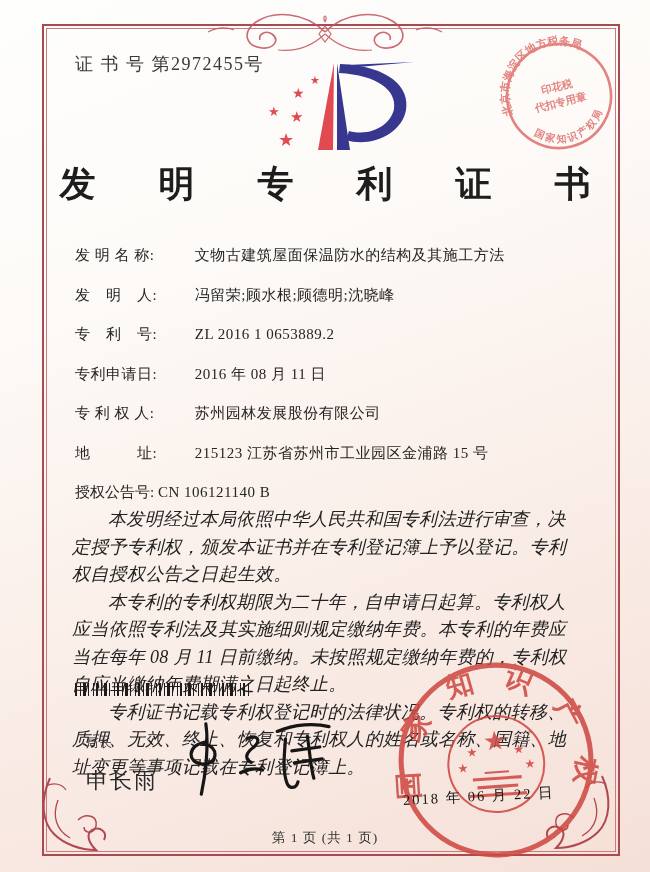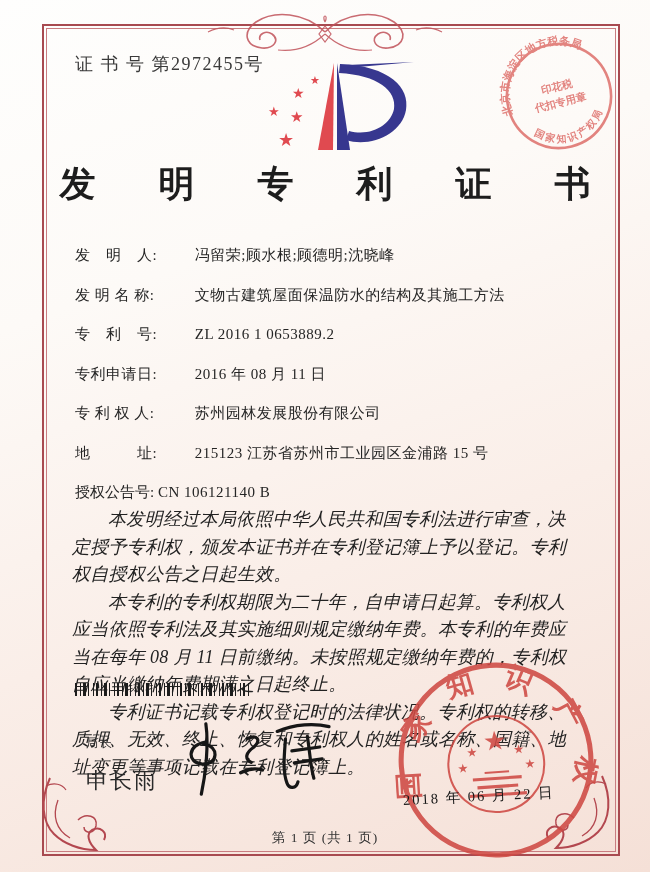--- a/index.html
+++ b/index.html
@@ -122,26 +122,26 @@
       <textPath href="#arcBot" startOffset="8%">国家知识产权局</textPath>
     </text>
     <text x="60" y="54" text-anchor="middle" fill="#dd6a65" font-size="10.5" font-weight="bold">印花税</text>
     <text x="60" y="70" text-anchor="middle" fill="#dd6a65" font-size="10.5" font-weight="bold">代扣专用章</text>
   </svg>
 
   <h1 class="title">发 明 专 利 证 书</h1>
 
   <div class="fields">
     <div class="frow">
+      <span class="flabel">发 明 名 称:</span>
+      <span class="fvalue">文物古建筑屋面保温防水的结构及其施工方法</span>
+    </div>
+    <div class="frow">
       <span class="flabel">发　明　人:</span>
       <span class="fvalue">冯留荣;顾水根;顾德明;沈晓峰</span>
-    </div>
-    <div class="frow">
-      <span class="flabel">发 明 名 称:</span>
-      <span class="fvalue">文物古建筑屋面保温防水的结构及其施工方法</span>
     </div>
     <div class="frow">
       <span class="flabel">专　利　号:</span>
       <span class="fvalue">ZL 2016 1 0653889.2</span>
     </div>
     <div class="frow">
       <span class="flabel">专利申请日:</span>
       <span class="fvalue">2016 年 08 月 11 日</span>
     </div>
     <div class="frow">

